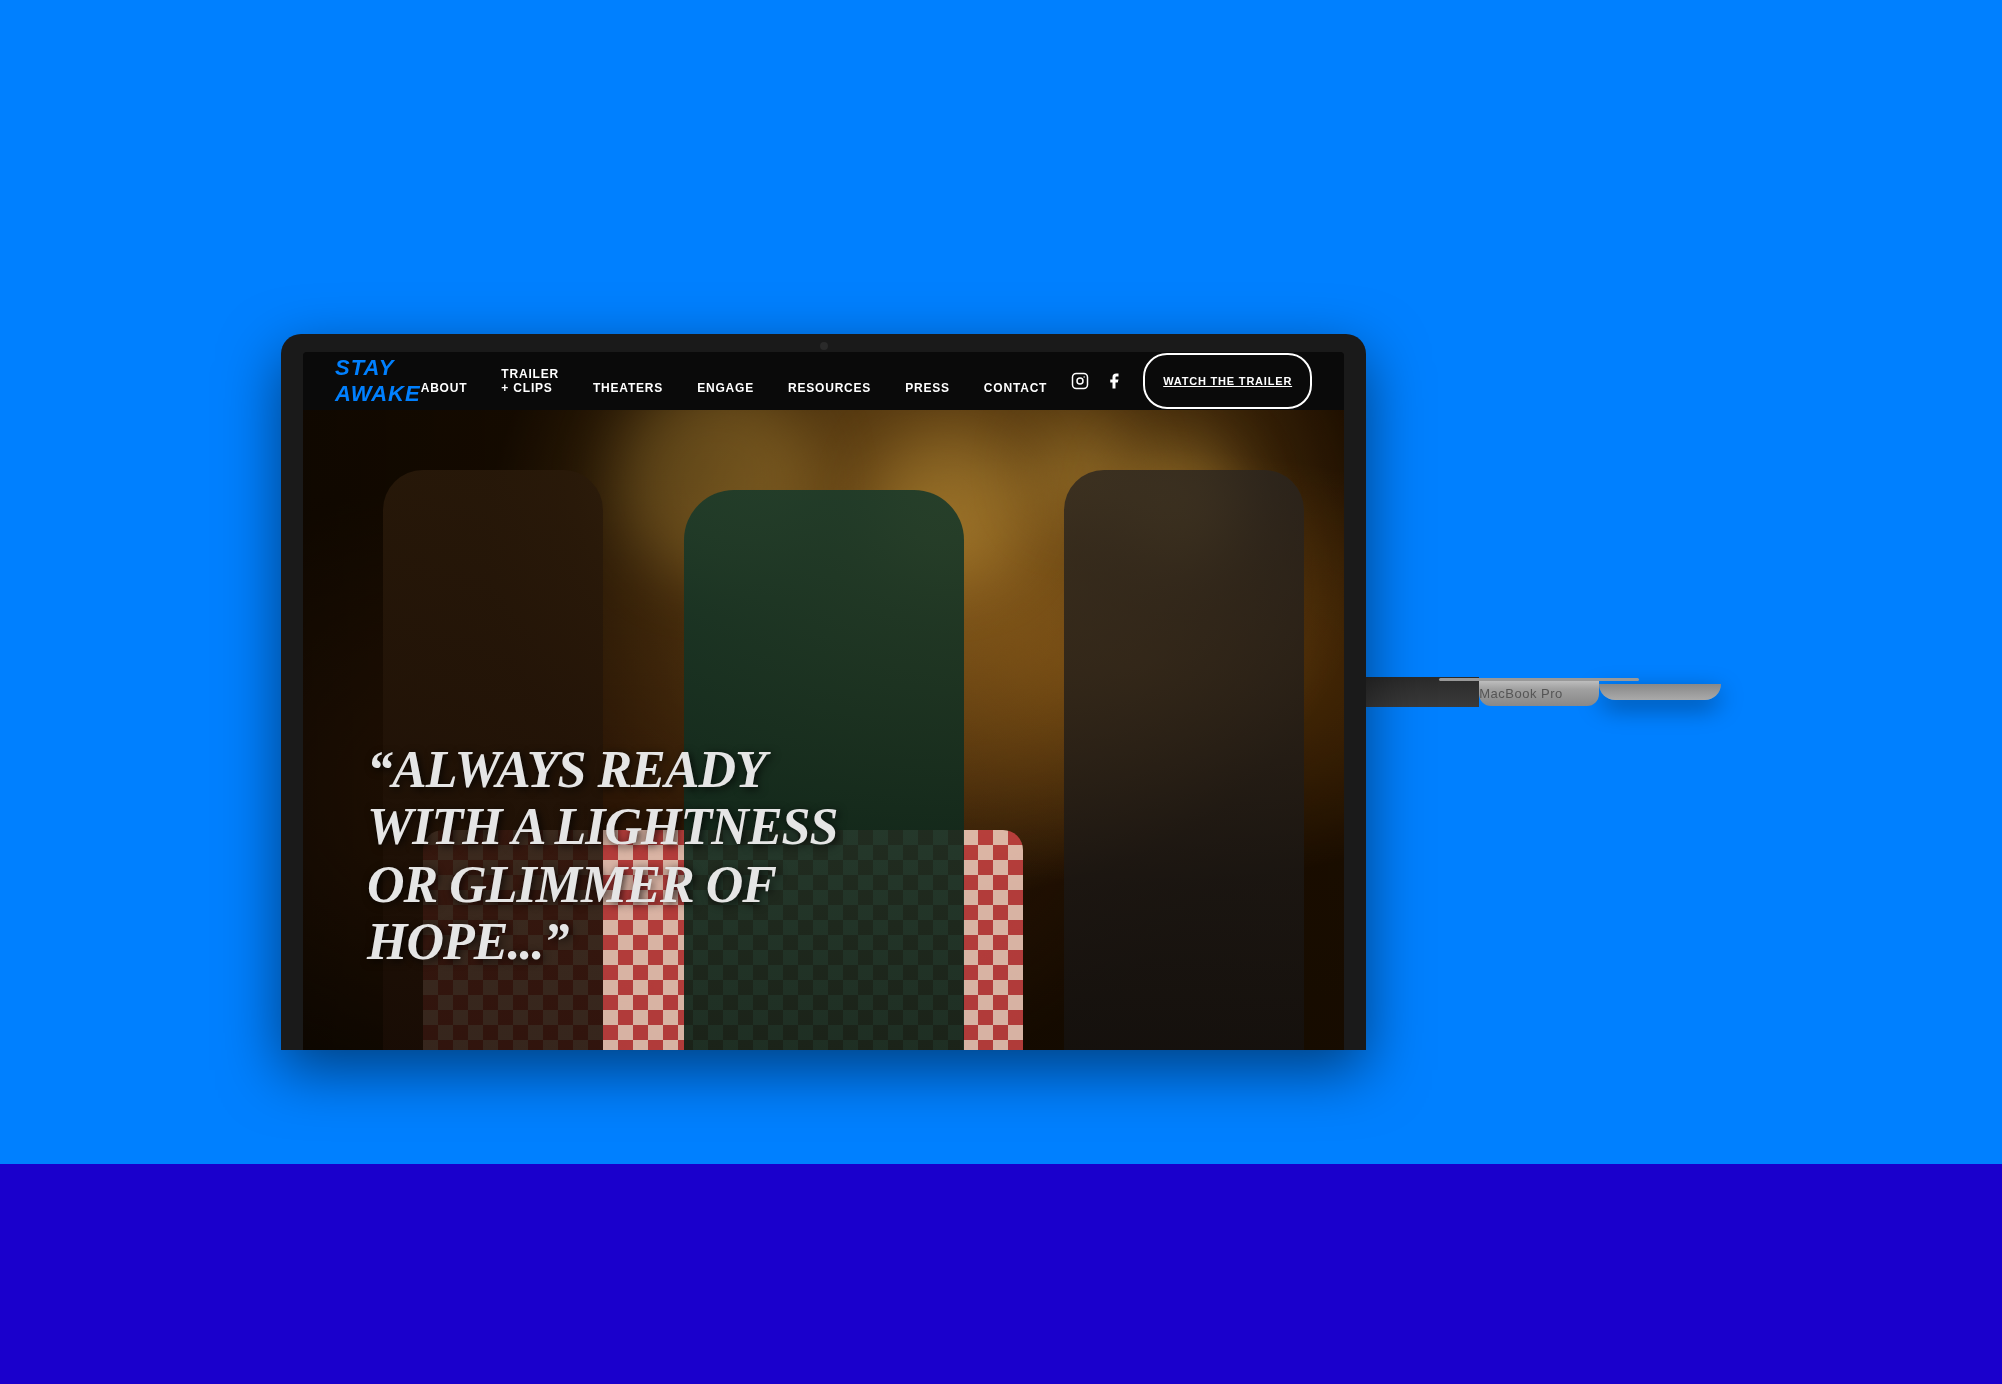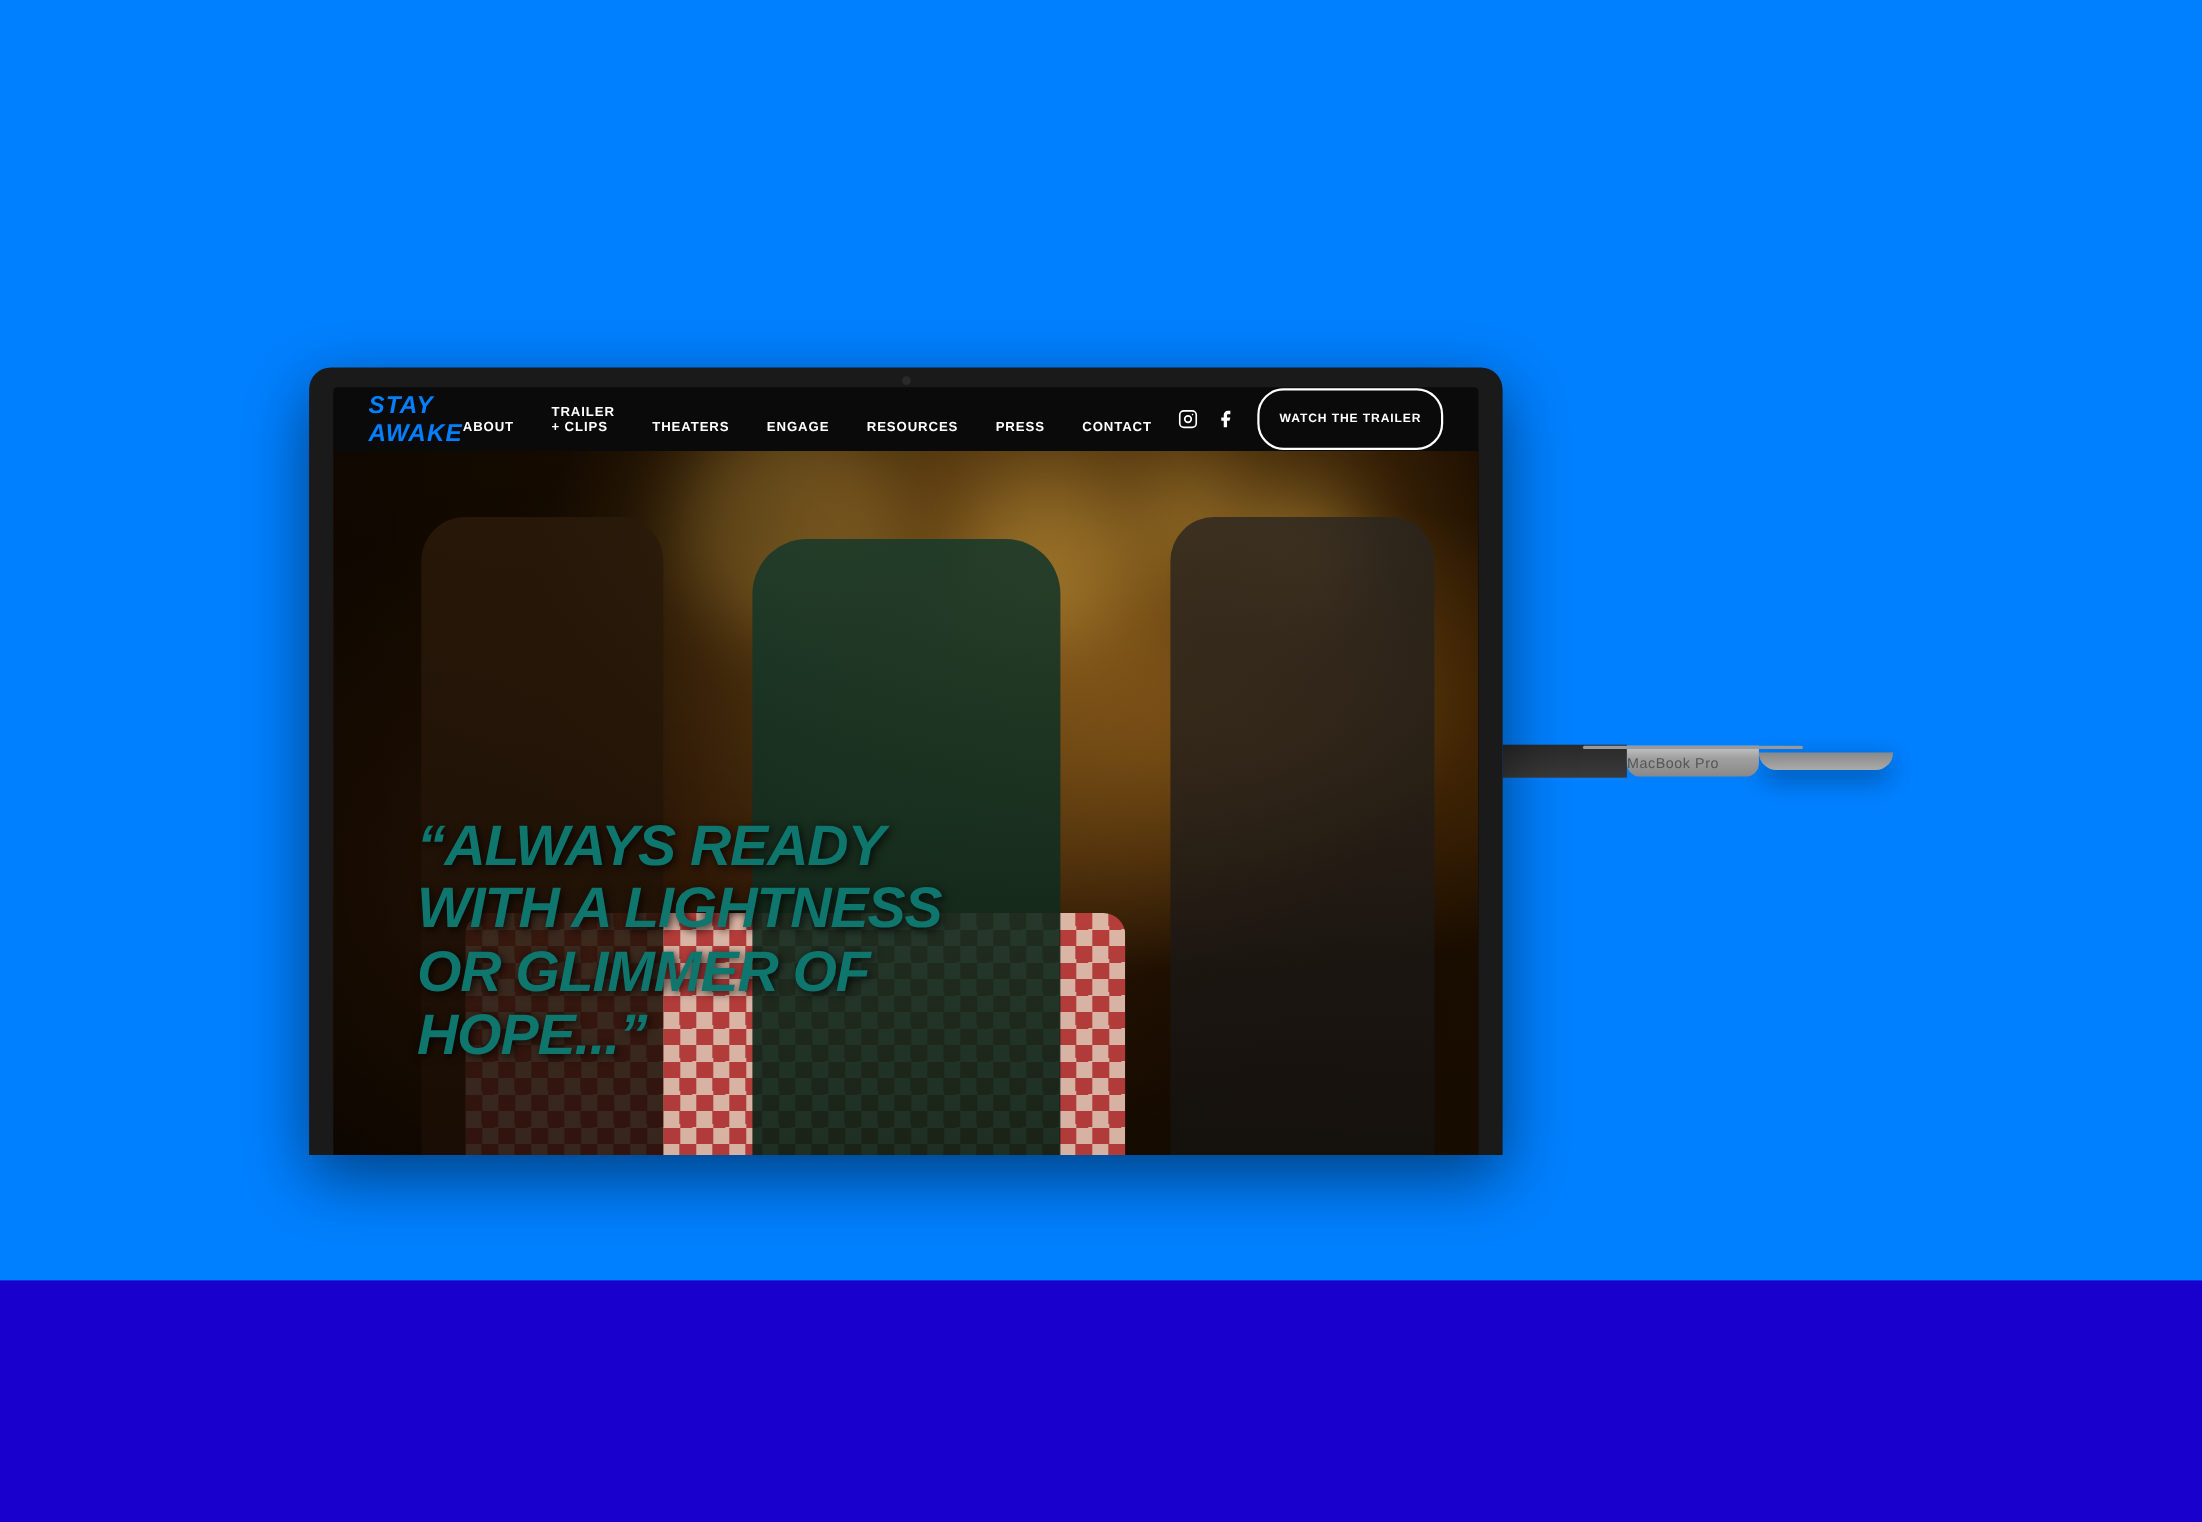--- a/index.html
+++ b/index.html
@@ -132,20 +132,21 @@
       border-radius: 24px;
       padding: 20px 18px;
       color: #ffffff;
       font-size: 11px;
       font-weight: 700;
       letter-spacing: 0.8px;
       text-transform: uppercase;
       background: transparent;
       cursor: pointer;
       white-space: nowrap;
+      text-decoration: underline;
     }
 
     
     .hero {
       position: relative;
       width: 100%;
       height: 640px;
       overflow: hidden;
       background: #1a0a00;
     }
@@ -239,30 +240,31 @@
       height: 100%;
       background-image:
         repeating-conic-gradient(#c44 0% 25%, #f9d0c0 0% 50%);
       background-size: 30px 30px;
     }
 
     
     .hero-quote {
       position: absolute;
       bottom: 80px;
-      left: 76px;
-      color: #0f766e;
+      left: 64px;
+      color: #e5e5e5;
       font-size: 52px;
       font-weight: 900;
       font-style: italic;
       text-transform: uppercase;
       line-height: 1.1;
       max-width: 540px;
       text-shadow: 2px 2px 8px rgba(0,0,0,0.8);
       letter-spacing: -1px;
+      font-family: Liberation Serif, serif;
     }
 
     
     .laptop-chin {
       width: 1440px;
       height: 30px;
       background: linear-gradient(180deg, #2a2a2a 0%, #3a3a3a 100%);
       display: flex;
       align-items: center;
       justify-content: center;

